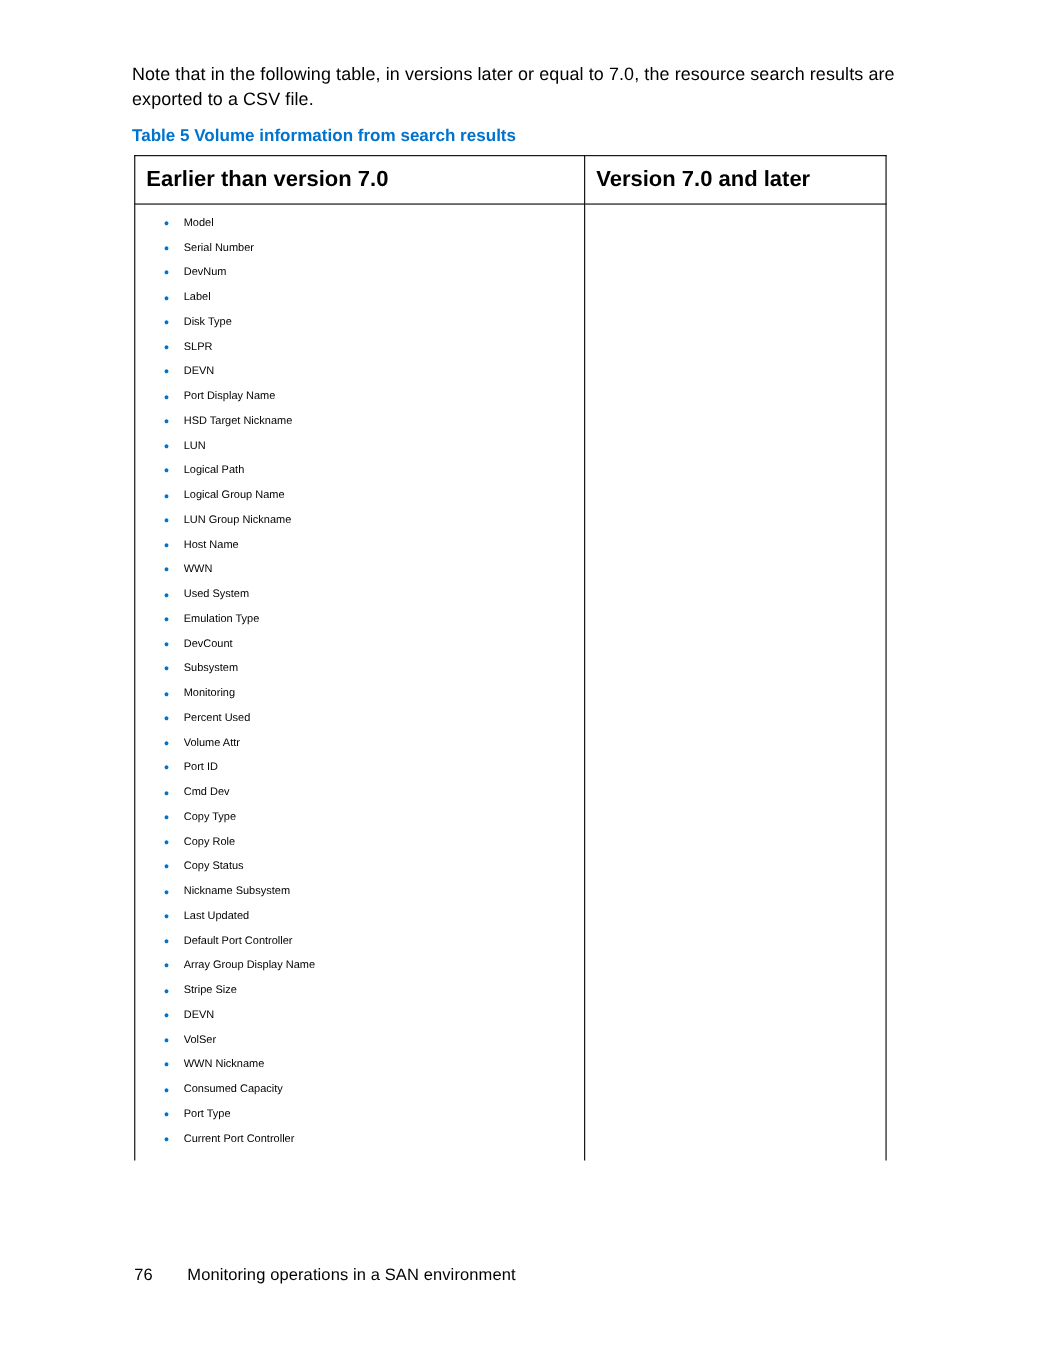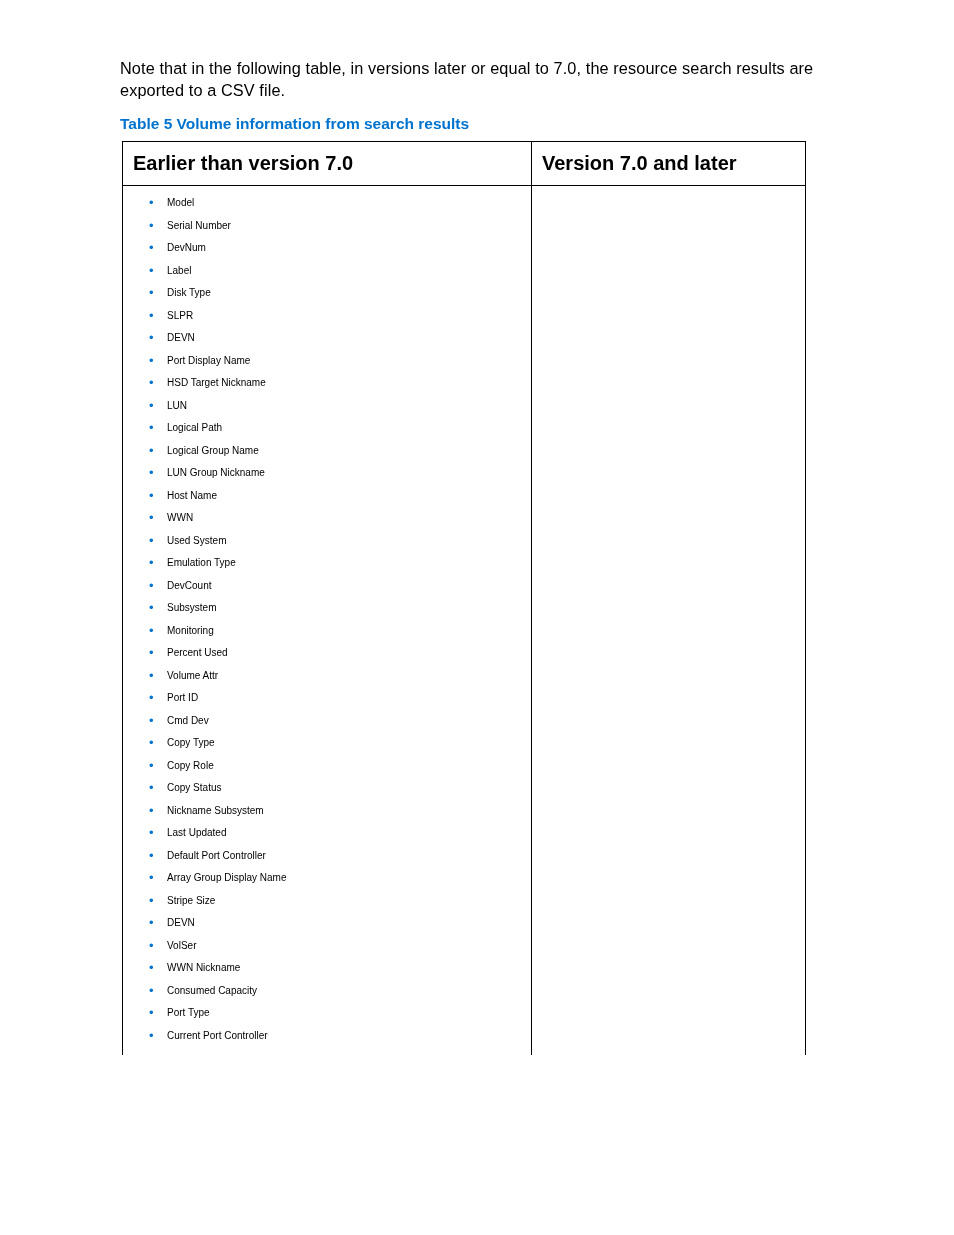--- a/index.html
+++ b/index.html
@@ -144,14 +144,18 @@
               <li>Consumed Capacity</li>
               <li>Port Type</li>
               <li>Current Port Controller</li>
             </ul>
         </td>
         <td></td>
       </tr>
     </tbody>
   </table>
 
+  <div class="footer">
+    <span class="pg">76</span>
+    <span>Monitoring operations in a SAN environment</span>
+  </div>
 
 </div>
 
 </body></html>

